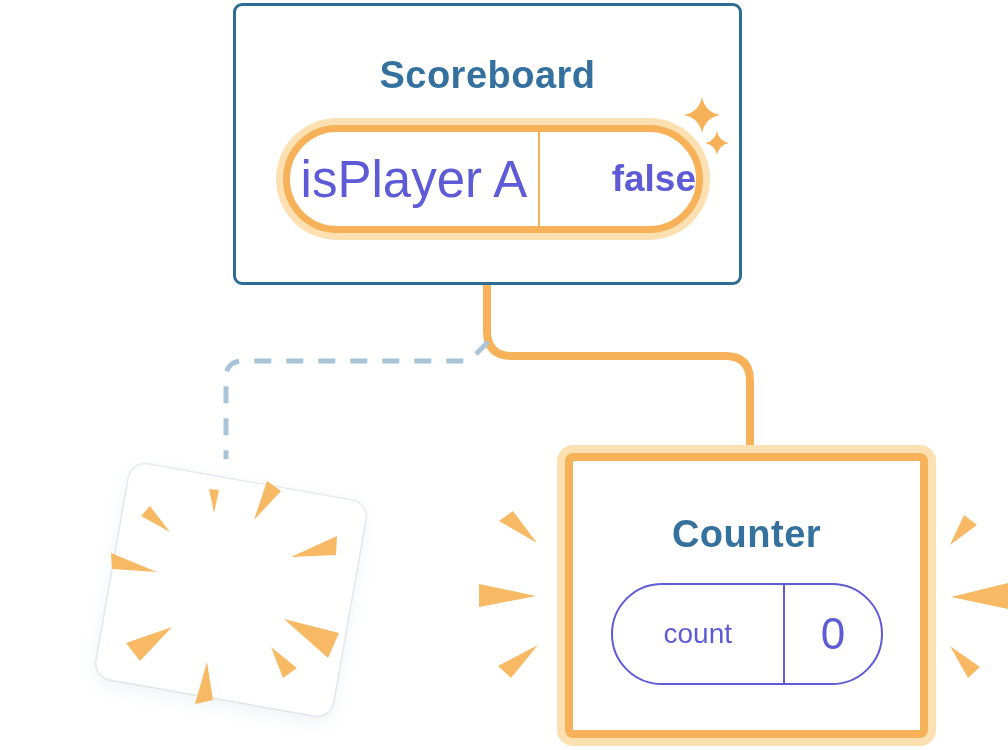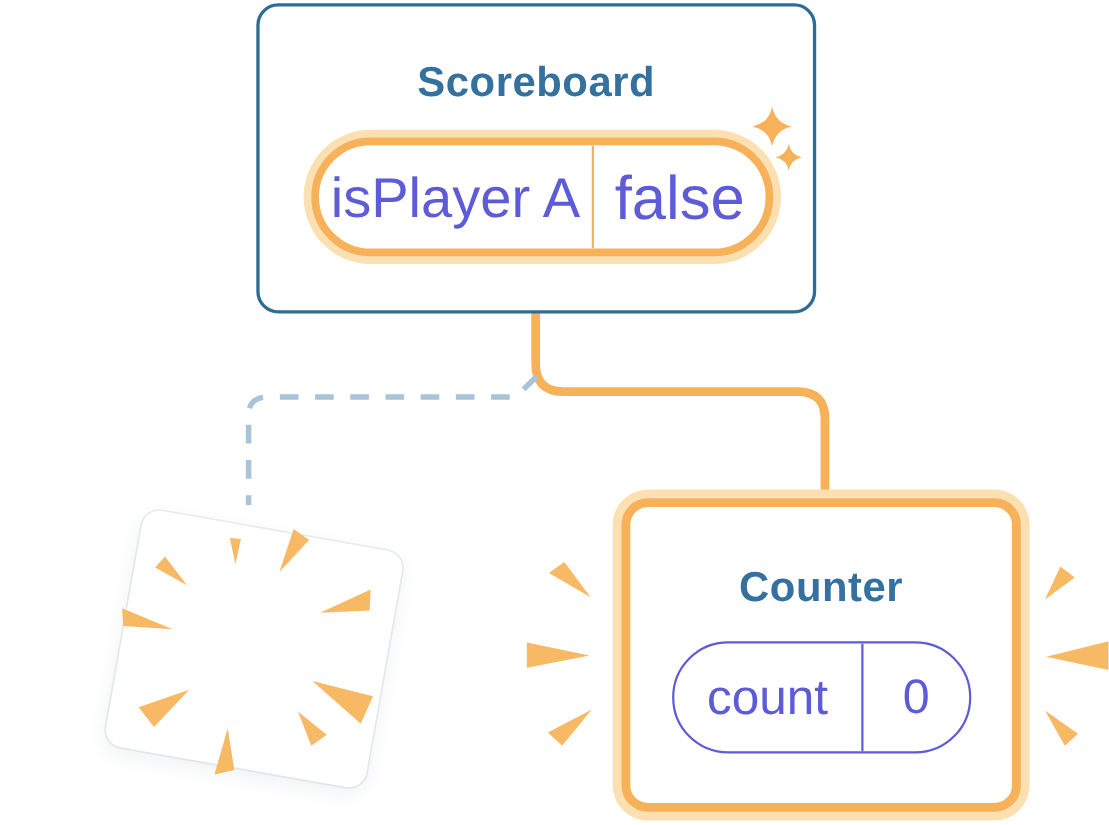--- a/index.html
+++ b/index.html
@@ -31,21 +31,21 @@
 
   .component-card {
     position: absolute;
     background: #ffffff;
     z-index: 2;
   }
   .scoreboard-card {
     left: 233px; top: 3px;
     width: 509px; height: 282px;
     border: 3px solid var(--card-border-blue);
-    border-radius: 20px;
+    border-radius: 9px;
   }
   .card-title {
     text-align: center;
     color: var(--title-blue);
     font-size: 38px;
     font-weight: 600;
     letter-spacing: 0.5px;
   }
   .scoreboard-card .card-title { margin-top: 48px; }
 
@@ -63,38 +63,38 @@
     border-radius: 54px;
     box-shadow: 0 0 0 7px var(--orange-glow);
   }
   .pill-label-cell, .pill-value-cell {
     display: flex;
     align-items: center;
     justify-content: center;
     color: var(--purple);
   }
   .scoreboard-pill .pill-label-cell { flex: 1; font-size: 51px; }
-  .scoreboard-pill .pill-value-cell { width: 156px; font-size: 56px; font-weight: 400; }
+  .scoreboard-pill .pill-value-cell { width: 156px; font-size: 37px; font-weight: 700; justify-content: flex-end; }
   .scoreboard-pill .pill-divider { width: 2px; background: var(--orange); }
 
   .counter-card {
     left: 565px; top: 453px;
     width: 363px; height: 285px;
     border: 8px solid var(--orange);
-    border-radius: 24px;
+    border-radius: 8px;
     box-shadow: 0 0 0 8px var(--orange-glow);
   }
   .counter-card .card-title { margin-top: 52px; }
   .counter-pill {
     left: 38px; top: 122px;
     width: 272px; height: 102px;
     border: 2.5px solid var(--purple);
     border-radius: 51px;
   }
-  .counter-pill .pill-label-cell { flex: 1; font-size: 45px; }
+  .counter-pill .pill-label-cell { flex: 1; font-size: 28px; }
   .counter-pill .pill-value-cell { width: 96px; font-size: 44px; }
   .counter-pill .pill-divider { width: 2.5px; background: var(--purple); }
 
   .poof-card {
     position: absolute;
     left: 111px; top: 481px;
     width: 240px; height: 218px;
     background: #ffffff;
     border-radius: 16px;
     transform: rotate(10deg);

